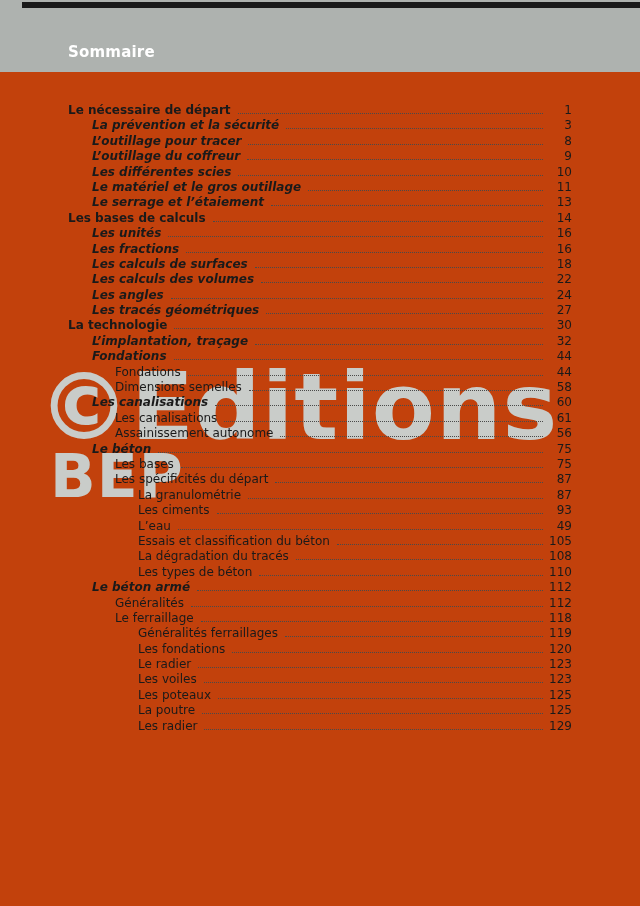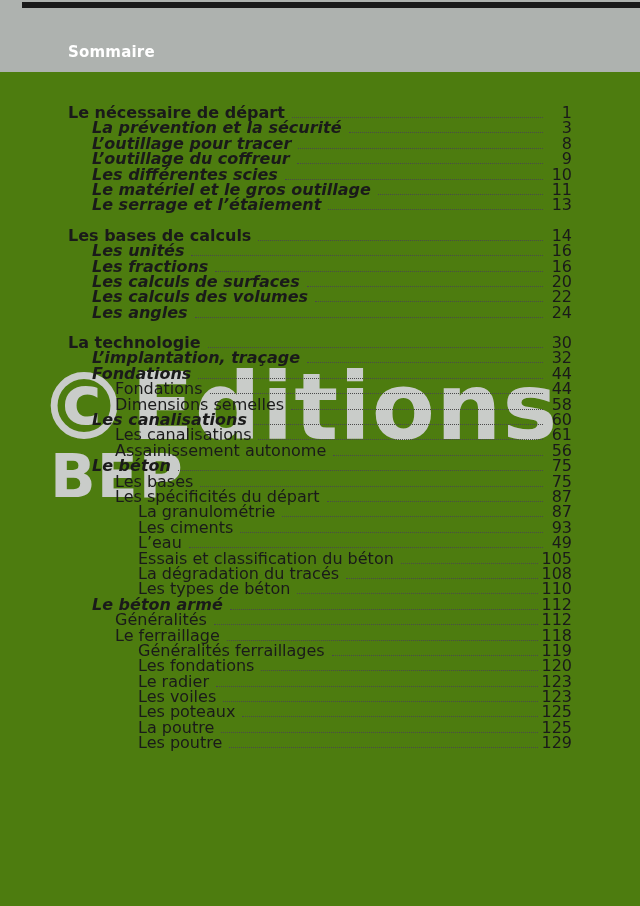--- a/index.html
+++ b/index.html
@@ -3,21 +3,21 @@
 <meta charset="utf-8">
 <style>
   html,body { margin:0; padding:0; }
   body {
     font-family: "DejaVu Sans", "Liberation Sans", sans-serif;
     background:#ffffff;
   }
   .page {
     position:relative;
     width:640px; height:906px;
-    background:#4d7c0f;
+    background:#c2410c;
     overflow:hidden;
   }
   
   .header-band {
     position:absolute; top:0; left:0; right:0; height:72px;
     background:#aeb2af;
   }
   .top-bar {
     position:absolute; top:2px; left:22px; right:0; height:6px;
     background:#1a1a1a;
@@ -31,23 +31,23 @@
   .watermark {
     position:absolute; z-index:1; color:#c9ccc9;
     font-weight:bold; white-space:nowrap; line-height:1;
     letter-spacing:1px; user-select:none;
   }
   .wm-line1 { left:38px; top:362px; font-size:92px; }
   .wm-line2 { left:50px; top:446px; font-size:60px; }
   
   .toc {
     position:absolute; z-index:2; left:68px; right:68px; top:103px;
-    color:#1a1a1a; font-size:16px;
-  }
-  .toc-section + .toc-section { margin-top:15px; }
+    color:#1a1a1a; font-size:12px;
+  }
+  .toc-section + .toc-section { }
   .row { display:flex; align-items:baseline; height:15.4px; }
   .row .label { white-space:nowrap; }
   .lvl1 { padding-left:0; }
   .lvl2 { padding-left:24px; }
   .lvl3 { padding-left:47px; }
   .lvl4 { padding-left:70px; }
   .lvl1 .label { font-weight:bold; }
   .lvl2 .label { font-weight:bold; font-style:italic; }
   .leader {
     flex:1; min-width:18px;
@@ -119,31 +119,36 @@
           <span class="page-num">16</span>
         </div>
         <div class="row lvl2">
           <span class="label">Les fractions</span>
           <span class="leader"></span>
           <span class="page-num">16</span>
         </div>
         <div class="row lvl2">
           <span class="label">Les calculs de surfaces</span>
           <span class="leader"></span>
-          <span class="page-num">20</span>
+          <span class="page-num">18</span>
         </div>
         <div class="row lvl2">
           <span class="label">Les calculs des volumes</span>
           <span class="leader"></span>
           <span class="page-num">22</span>
         </div>
         <div class="row lvl2">
           <span class="label">Les angles</span>
           <span class="leader"></span>
           <span class="page-num">24</span>
+        </div>
+        <div class="row lvl2">
+          <span class="label">Les tracés géométriques</span>
+          <span class="leader"></span>
+          <span class="page-num">27</span>
         </div>
       </div>
       <div class="toc-section">
         <div class="row lvl1">
           <span class="label">La technologie</span>
           <span class="leader"></span>
           <span class="page-num">30</span>
         </div>
         <div class="row lvl2">
           <span class="label">L’implantation, traçage</span>
@@ -264,20 +269,20 @@
           <span class="label">Les poteaux</span>
           <span class="leader"></span>
           <span class="page-num">125</span>
         </div>
         <div class="row lvl4">
           <span class="label">La poutre</span>
           <span class="leader"></span>
           <span class="page-num">125</span>
         </div>
         <div class="row lvl4">
-          <span class="label">Les poutre</span>
+          <span class="label">Les radier</span>
           <span class="leader"></span>
           <span class="page-num">129</span>
         </div>
       </div>
     </div>
 
 </div>
 
 </body></html>

